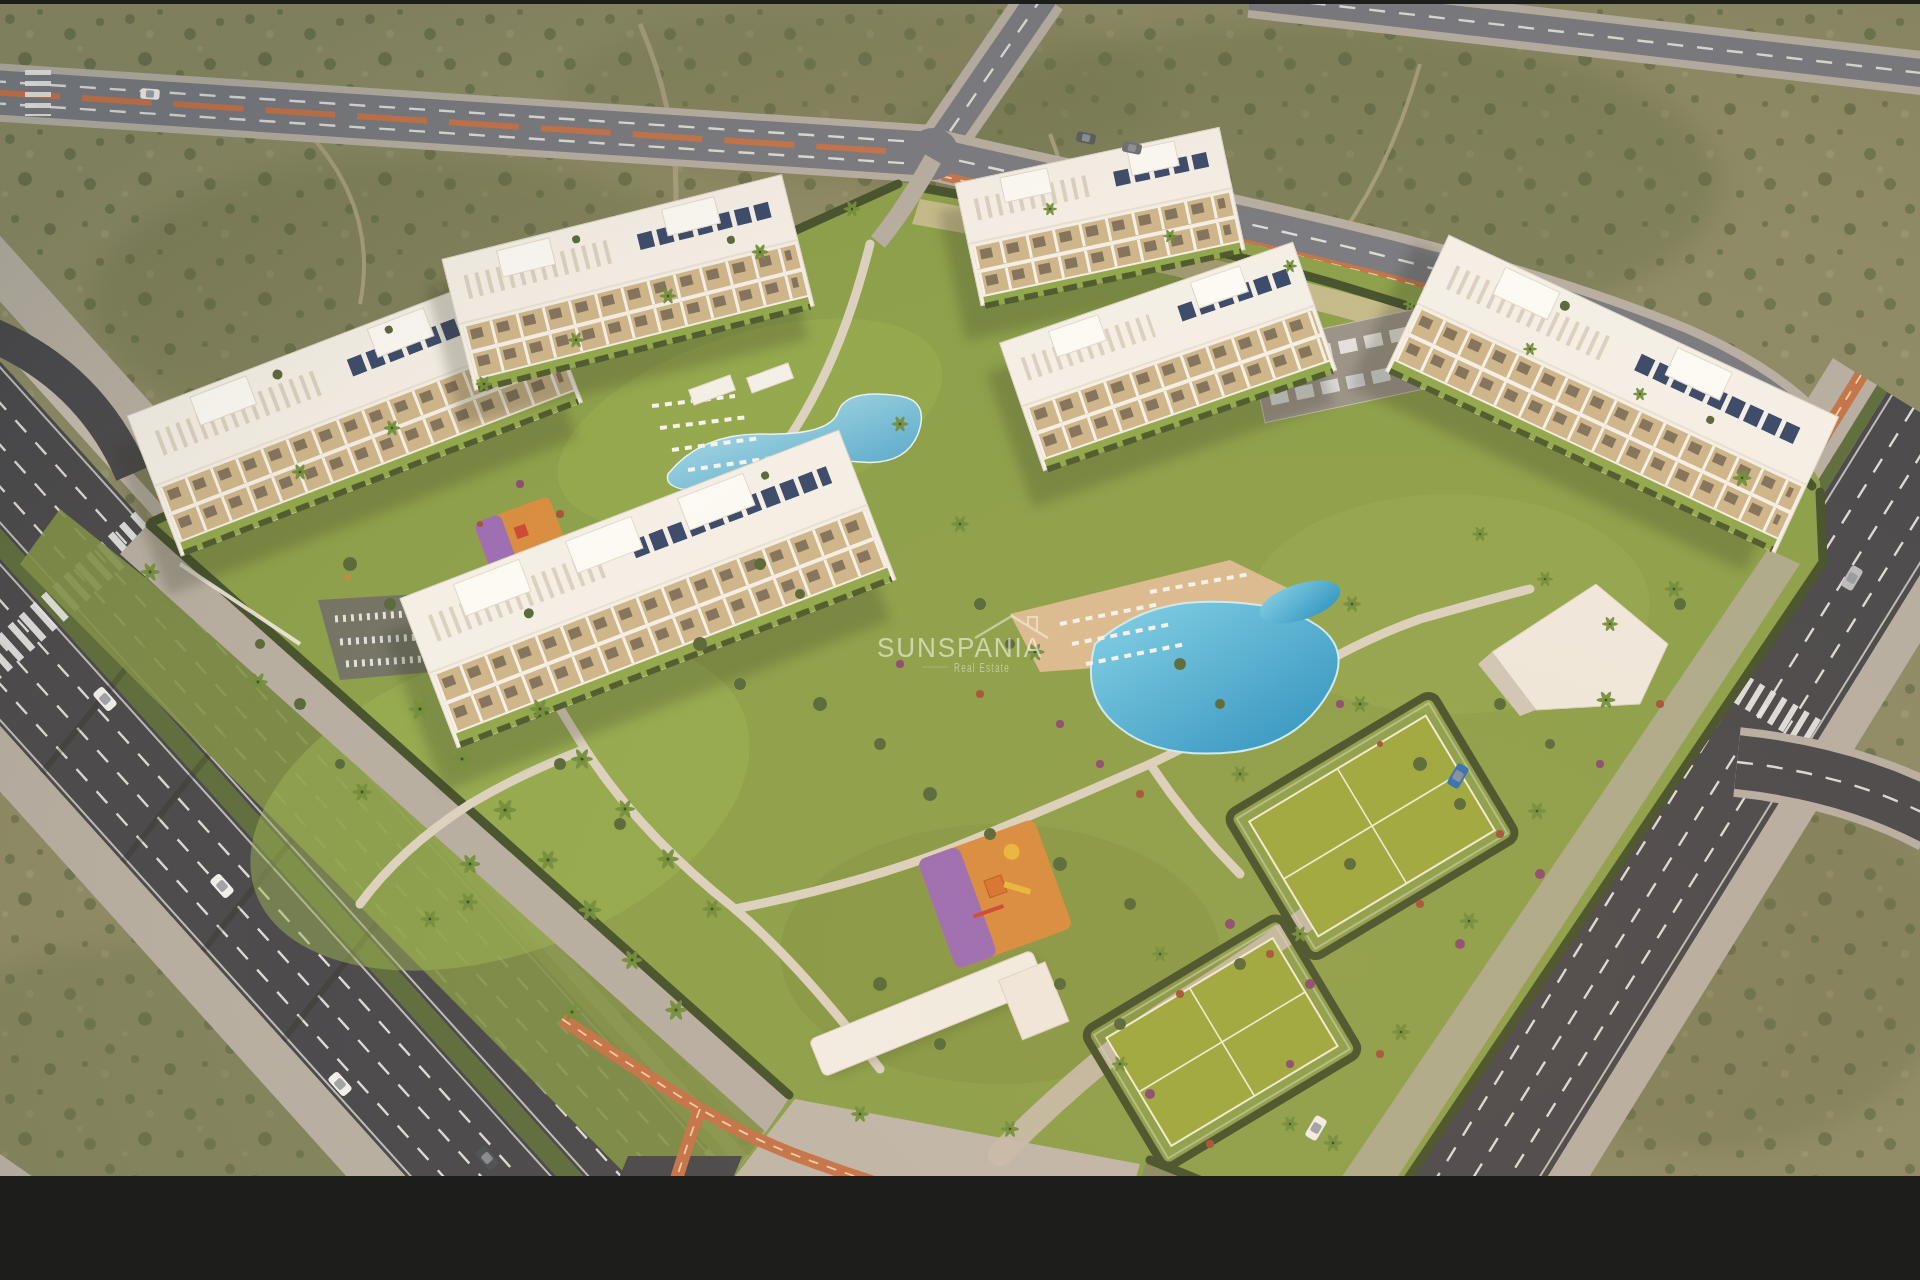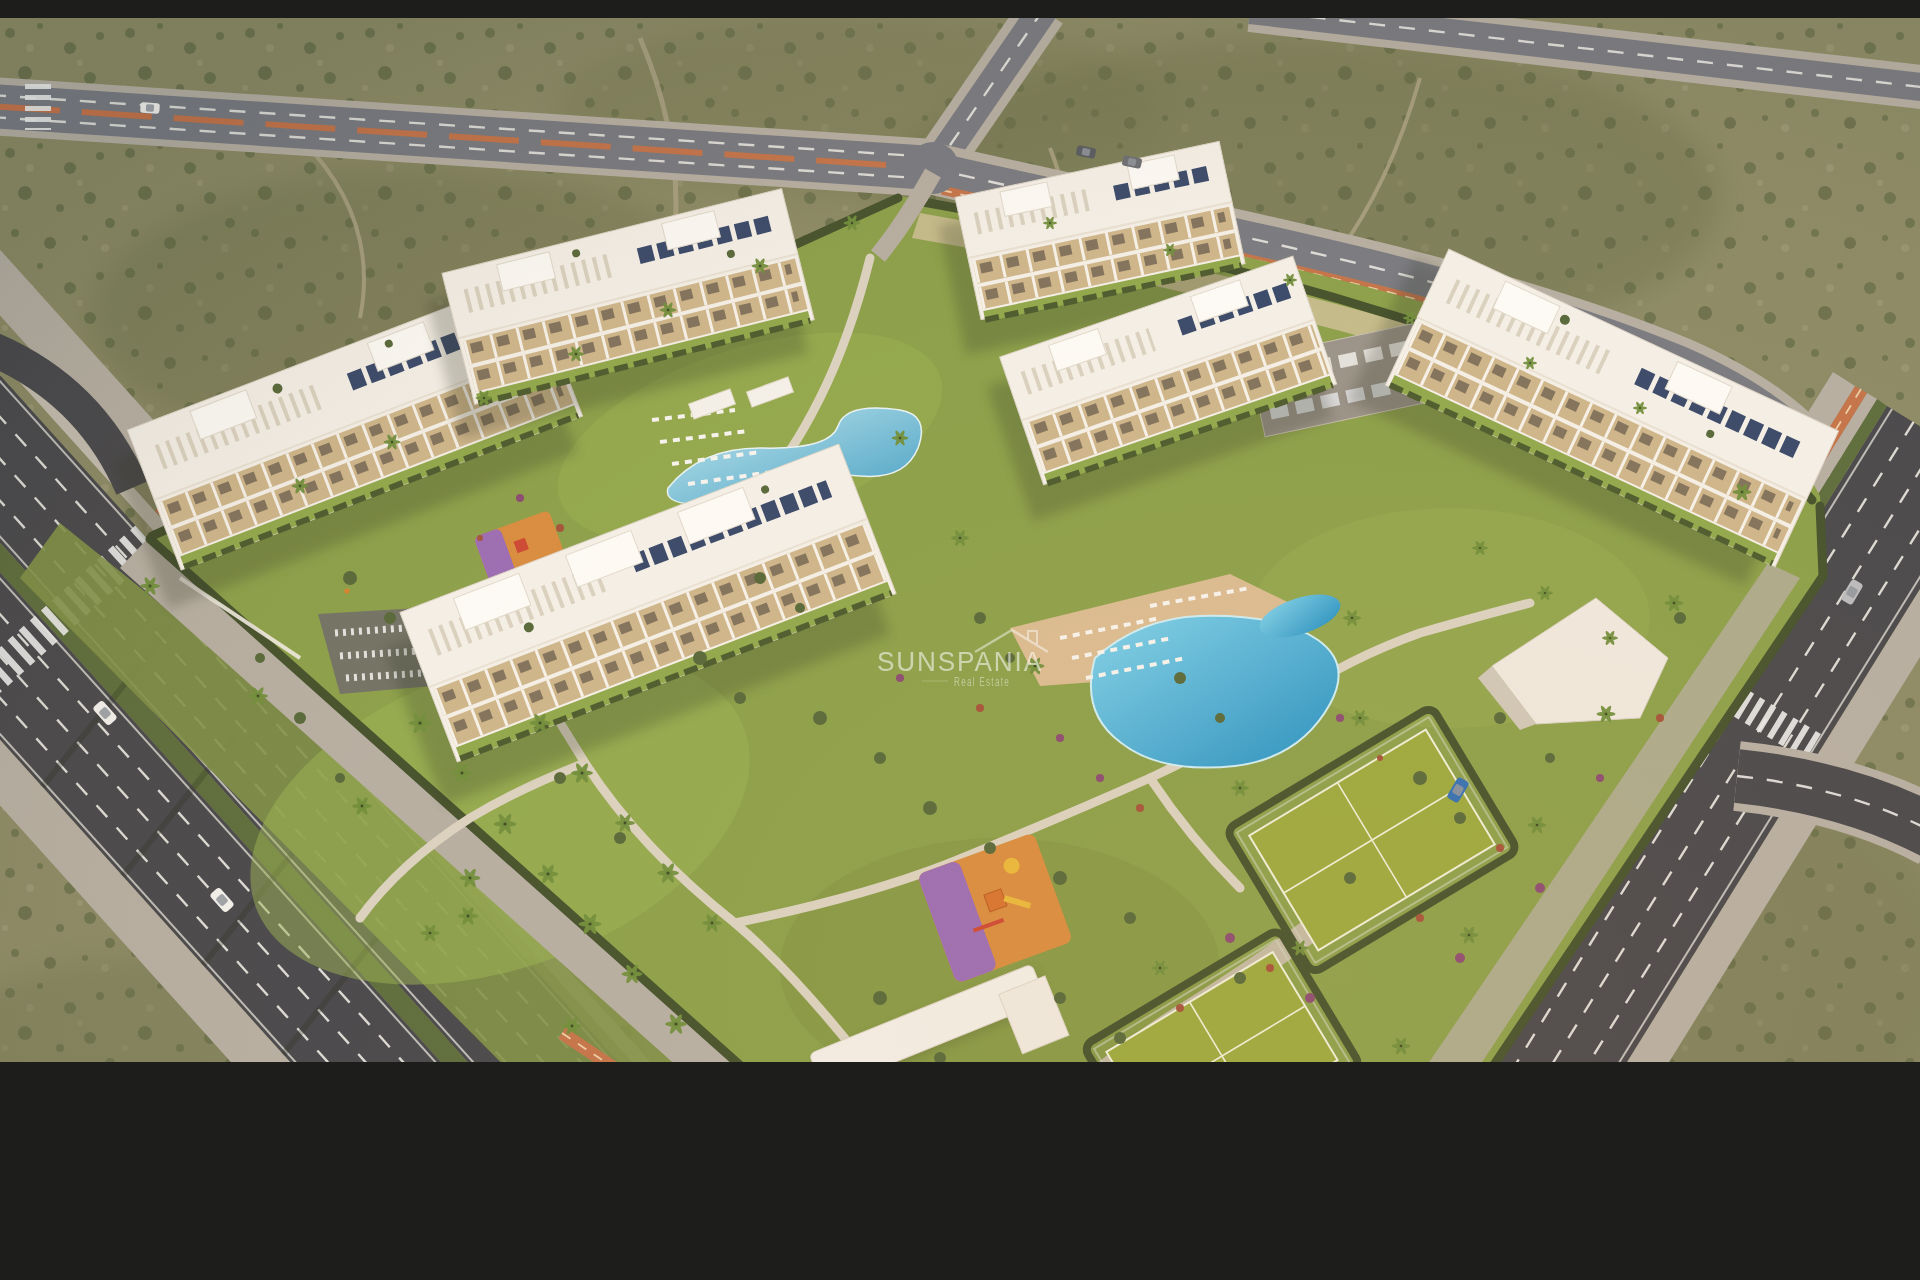--- a/index.html
+++ b/index.html
@@ -1,16 +1,16 @@
 <!DOCTYPE html>
 <html><head>
 <meta charset="utf-8">
 <style>
   html,body{margin:0;padding:0;background:#1d1e1b;}
-  .stage{position:relative;width:1920px;height:1044px;margin:18px auto;overflow:hidden;
+  .stage{position:relative;width:1920px;height:1172px;margin:4px auto;overflow:hidden;
          font-family:"Liberation Sans",sans-serif;}
   svg{display:block;width:1920px;height:1280px;}
   
   .walkF{fill:#b5afa4}.walkL{stroke:#b5afa4;fill:none}
   .asphF{fill:#46474c}.asphL{stroke:#46474c;fill:none}
   .roadLite{stroke:#777a82;fill:none}
   .dash{stroke:#e3e3df;stroke-width:2.4;stroke-dasharray:16 14;fill:none;opacity:.95}
   .edge{stroke:#d9d9d5;stroke-width:2;fill:none;opacity:.8}
   .orangeL{stroke:#c4734a;fill:none}
   .odash{stroke:#eccfa7;stroke-width:1.8;stroke-dasharray:10 9;fill:none}

